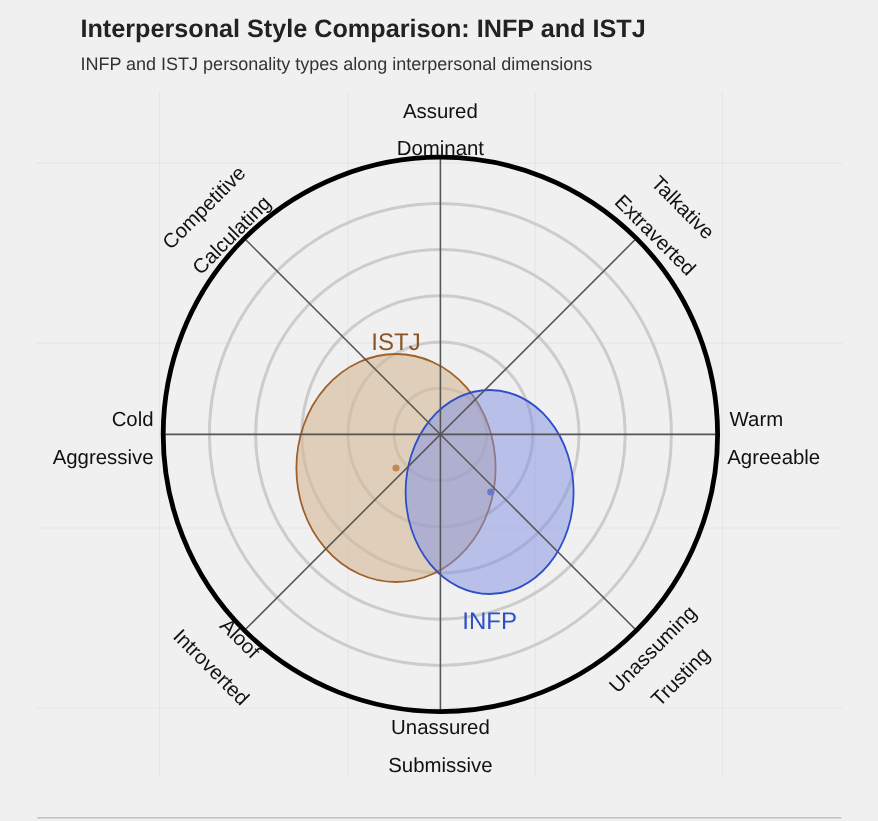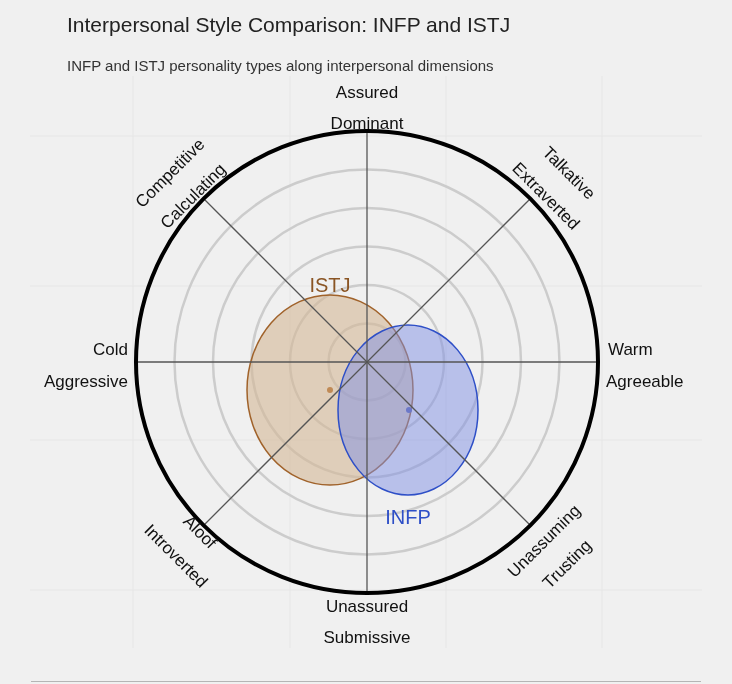--- a/index.html
+++ b/index.html
@@ -1,18 +1,18 @@
 <!DOCTYPE html>
 <html><head>
 <meta charset="utf-8">
 <style>
   html,body{margin:0;padding:0;background:#f0f0f0;}
   body{width:732px;height:684px;position:relative;overflow:hidden;font-family:"Liberation Sans",sans-serif;}
-  #title{position:absolute;left:67px;top:13px;font-size:21px;font-weight:normal;color:#222;white-space:nowrap;text-align:right;}
-  #subtitle{position:absolute;left:67px;top:57px;font-size:15px;color:#333;white-space:nowrap;}
+  #title{position:absolute;left:67px;top:13px;font-size:21px;font-weight:bold;color:#222;white-space:nowrap;text-align:right;}
+  #subtitle{position:absolute;left:67px;top:45px;font-size:15px;color:#333;white-space:nowrap;}
   #chart{position:absolute;left:0;top:0;}
   #footer-line{position:absolute;left:31px;top:681px;width:670px;height:1px;background:#b5b5b5;}
   svg text{font-family:"Liberation Sans",sans-serif;}
 </style>
 </head>
 <body>
 
 <div id="title">Interpersonal Style Comparison: INFP and ISTJ</div>
 <div id="subtitle">INFP and ISTJ personality types along interpersonal dimensions</div>
 

